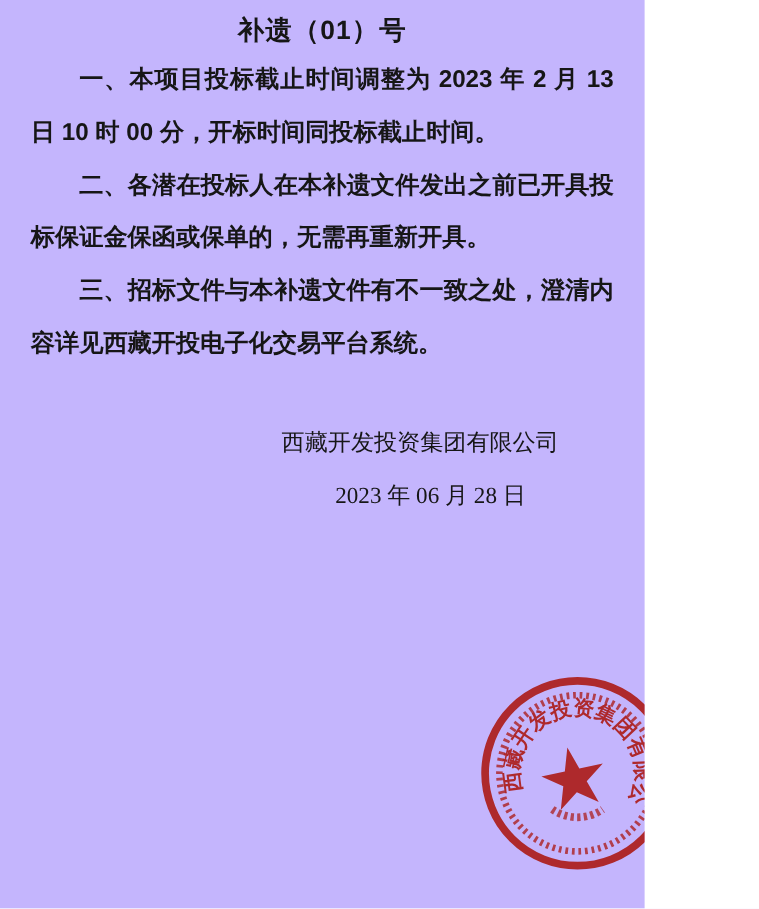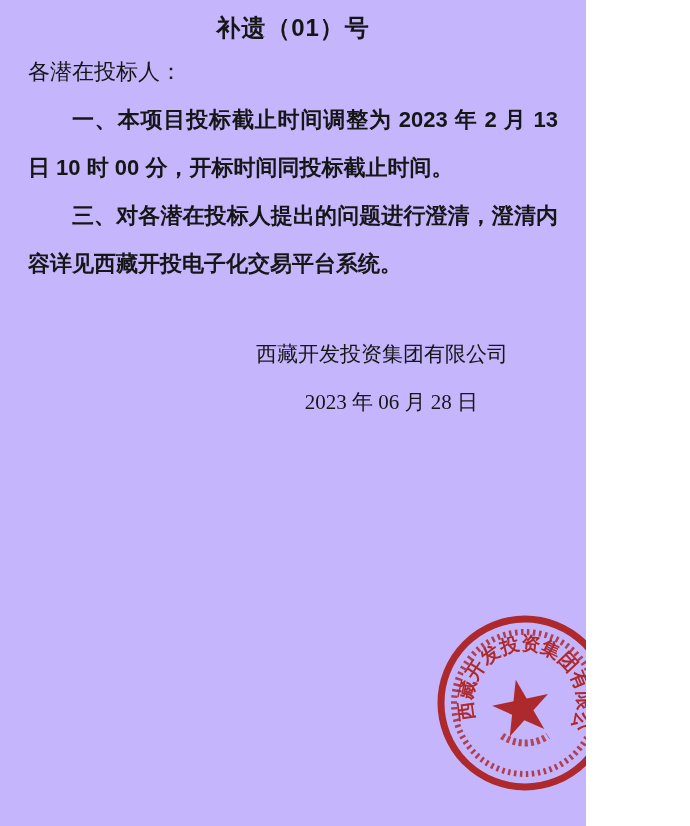--- a/index.html
+++ b/index.html
@@ -60,23 +60,23 @@
   }
 </style>
 </head>
 <body>
 
 <div class="page">
 
   <h1 class="doc-title">补遗（01）号</h1>
 
   <div class="content">
-    <p class="salutation">各潜在投标人：</p>
     <p class="para hei">一、本项目投标截止时间调整为 2023 年 2 月 13 日 10 时 00 分，开标时间同投标截止时间。</p>
-    <p class="para hei">三、对各潜在投标人提出的问题进行澄清，澄清内容详见西藏开投电子化交易平台系统。</p>
+    <p class="para hei">二、各潜在投标人在本补遗文件发出之前已开具投标保证金保函或保单的，无需再重新开具。</p>
+    <p class="para hei">三、招标文件与本补遗文件有不一致之处，澄清内容详见西藏开投电子化交易平台系统。</p>
     <p class="sig-company">西藏开发投资集团有限公司</p>
     <p class="sig-date">2023 年 06 月 28 日</p>
   </div>
 
   <div class="seal">
     <svg width="182" height="182" viewBox="0 0 182 182">
 
       <circle cx="91" cy="91" r="84" fill="none" stroke="#e0281a" stroke-width="7"></circle>
 
       <circle cx="91" cy="91" r="71" fill="none" stroke="#e0281a" stroke-width="6" stroke-dasharray="2.5 3.5" opacity="0.85"></circle>

